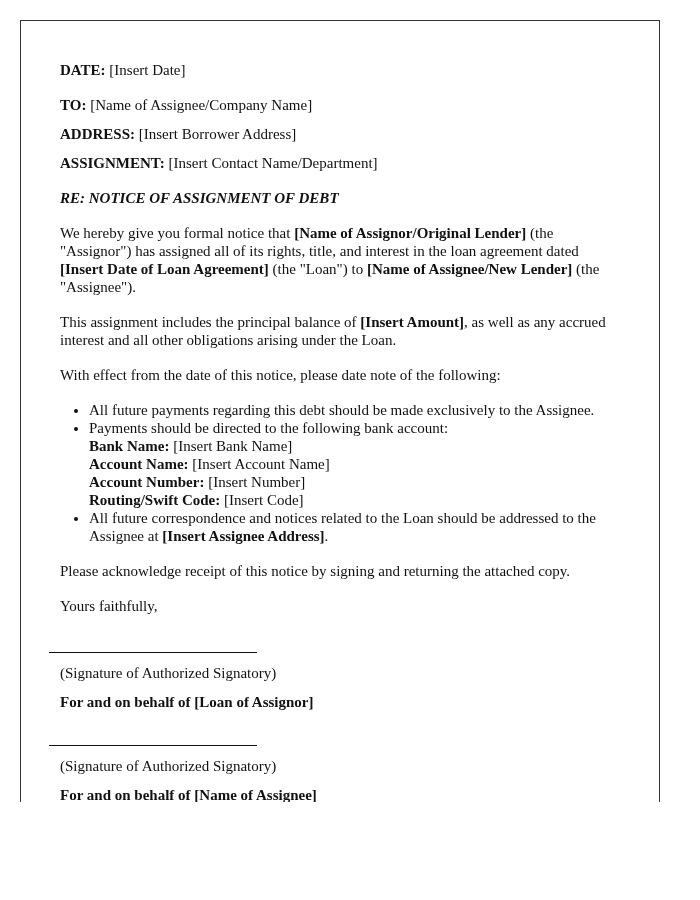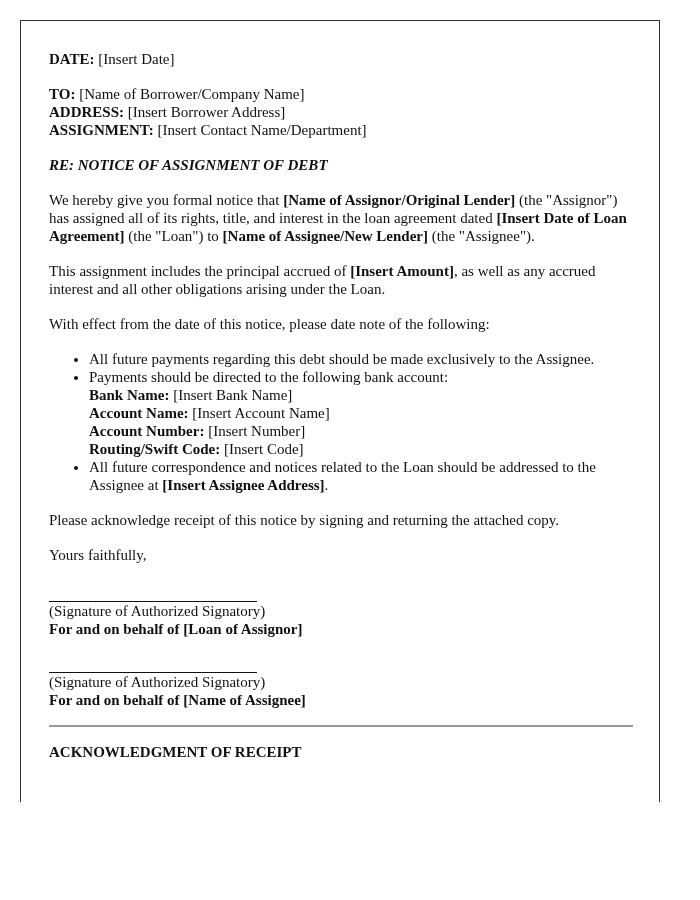--- a/index.html
+++ b/index.html
@@ -1,50 +1,50 @@
 <!DOCTYPE html>
 <html><head>
 <meta charset="utf-8">
 <style>
   html, body { margin: 0; padding: 0; background: #ffffff; }
   body { width: 700px; height: 900px; position: relative; overflow: hidden;
          font-family: "Liberation Serif", serif; color: #111; font-size: 15px; line-height: 18px; }
   .page { position: absolute; left: 20px; top: 20px; width: 640px; height: 782px;
           border: 1px solid #333; border-bottom: none; box-sizing: border-box; overflow: hidden; }
   .content { position: absolute; left: 28px; top: 29px; width: 584px; }
-  p { margin: 0; }
+  p { margin: 11px; }
   b { font-weight: bold; }
   .gap { margin-top: 17px; }
   .re { font-weight: bold; font-style: italic; }
   ul { margin: 0; padding: 0 0 0 40px; }
   ul li { list-style: disc; }
   .sigline { width: 208px; border-top: 1px solid #111; height: 0; }
   hr.sep { border: none; border-top: 2px solid #999; margin: 0; width: 584px; }
   .ack { font-weight: bold; }
 </style>
 </head>
 <body>
 
 <div class="page">
   <div class="content">
 
     <p><b>DATE:</b> <span>[Insert Date]</span></p>
 
     <div class="gap">
-      <p><b>TO:</b> <span>[Name of Borrower/Company Name]</span></p>
+      <p><b>TO:</b> <span>[Name of Assignee/Company Name]</span></p>
       <p><b>ADDRESS:</b> <span>[Insert Borrower Address]</span></p>
       <p><b>ASSIGNMENT:</b> <span>[Insert Contact Name/Department]</span></p>
     </div>
 
     <p class="gap re">RE: NOTICE OF ASSIGNMENT OF DEBT</p>
 
 
     <p class="gap"><span>We hereby give you formal notice that </span><b>[Name of Assignor/Original Lender]</b><span> (the "Assignor") has assigned all of its rights, title, and interest in the loan agreement dated </span><b>[Insert Date of Loan Agreement]</b><span> (the "Loan") to </span><b>[Name of Assignee/New Lender]</b><span> (the "Assignee").</span></p>
 
-    <p class="gap"><span>This assignment includes the principal accrued of </span><b>[Insert Amount]</b><span>, as well as any accrued interest and all other obligations arising under the Loan.</span></p>
+    <p class="gap"><span>This assignment includes the principal balance of </span><b>[Insert Amount]</b><span>, as well as any accrued interest and all other obligations arising under the Loan.</span></p>
 
     <p class="gap">With effect from the date of this notice, please date note of the following:</p>
 
     <ul class="gap">
       <li>All future payments regarding this debt should be made exclusively to the Assignee.</li>
       <li>
         <span>Payments should be directed to the following bank account:</span><br>
         <b>Bank Name:</b><span> [Insert Bank Name]</span><br>
         <b>Account Name:</b><span> [Insert Account Name]</span><br>
         <b>Account Number:</b><span> [Insert Number]</span><br>

